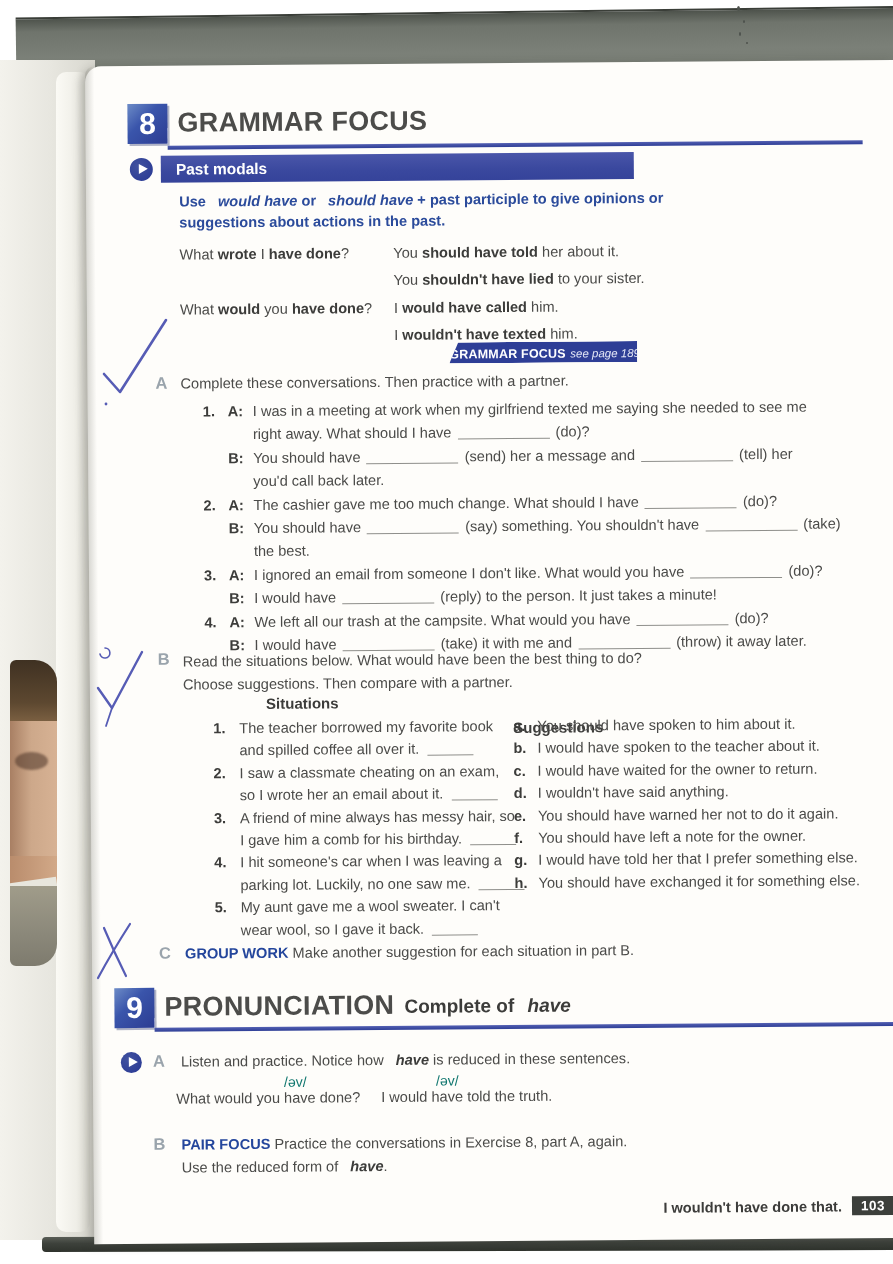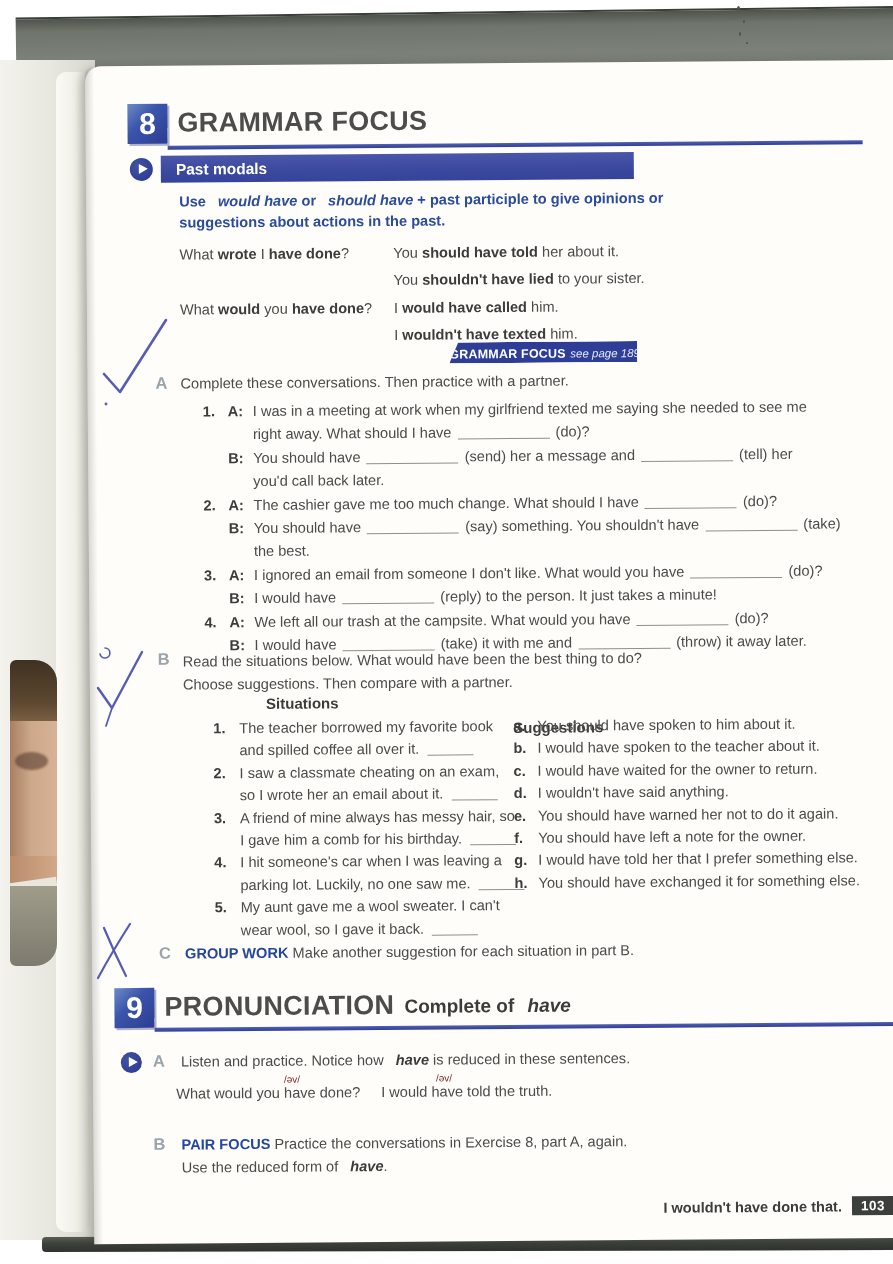--- a/index.html
+++ b/index.html
@@ -134,21 +134,21 @@
   .sit-wrap{position:absolute;left:123px;top:652px;width:330px;}
   .sit-item{position:relative;padding-left:26px;font-size:14.6px;line-height:22.4px;}
   .sit-item .num{position:absolute;left:0;}
   .sit-line{white-space:nowrap;}
   .sug-wrap{position:absolute;left:423px;top:652px;width:370px;}
   .sug-item{position:relative;padding-left:24px;font-size:14.6px;line-height:22.4px;white-space:nowrap;}
   .sug-item .letter{position:absolute;left:0;}
 
   .work-label{color:#24469c;font-weight:bold;}
 
-  .pron-phon{font-size:10px;color:#7f1d1d;}
+  .pron-phon{font-size:14px;color:#0f766e;}
   .pron-sent{font-size:14.6px;}
 
   .footer{
     position:absolute;right:8px;top:1136px;display:flex;align-items:center;gap:10px;
   }
   .footer .phrase{font-weight:bold;font-size:14.6px;color:#3c3c3a;}
   .page-badge{
     background:#3c3f3b;color:#ffffff;font-weight:bold;font-size:13.5px;
     padding:2px 9px;letter-spacing:0.5px;
   }

